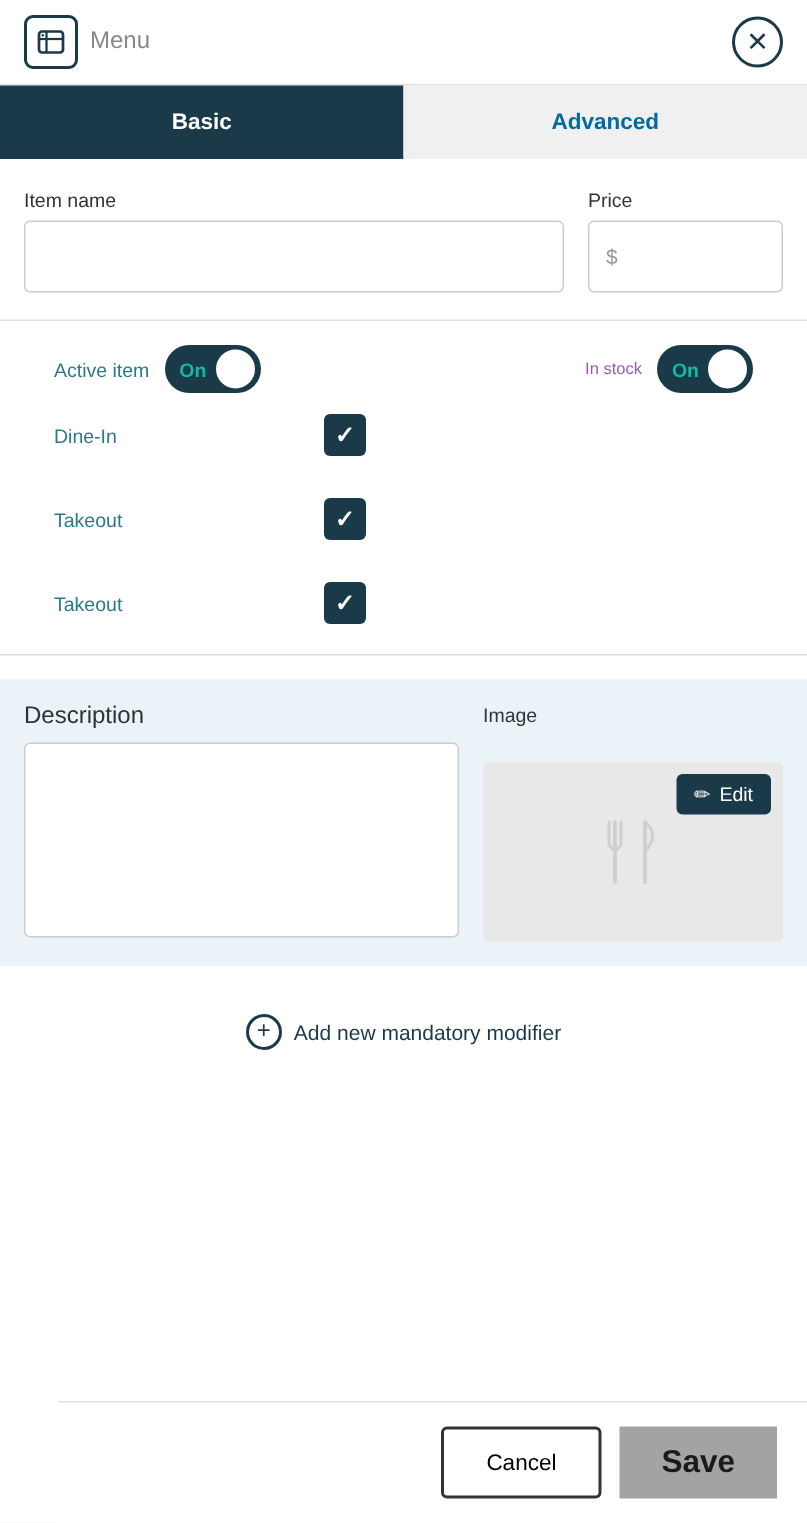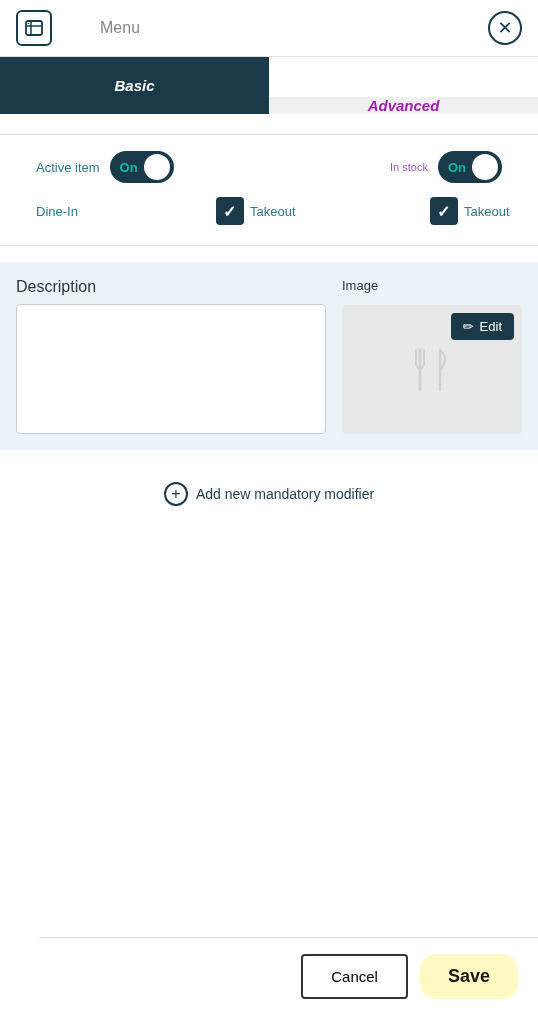--- a/index.html
+++ b/index.html
@@ -38,21 +38,20 @@
       border: 2px solid #1a3a4a;
       border-radius: 6px;
       display: flex;
       align-items: center;
       justify-content: center;
       color: #1a3a4a;
     }
     .menu-label {
       color: #888;
       font-size: 16px;
-      margin-left: 40px;
     }
     .close-btn {
       width: 34px;
       height: 34px;
       border: 2px solid #1a3a4a;
       border-radius: 50%;
       background: none;
       cursor: pointer;
       display: flex;
       align-items: center;
@@ -60,36 +59,34 @@
       color: #1a3a4a;
       font-size: 18px;
     }
     
     .tabs {
       display: flex;
       margin: 0;
     }
     .tab {
       flex: 1;
-      padding: 0;
+      padding: 16px;
       text-align: center;
       font-size: 15px;
       font-weight: 600;
       cursor: pointer;
       border: none;
-      font-style: italic;
     }
     .tab-basic {
       background: #1a3a4a;
       color: #fff;
     }
     .tab-advanced {
       background: #f0f0f0;
-      color: #a21caf;
-      margin-top: 40px;
+      color: #0369a1;
     }
     
     .main-content {
       flex: 1;
       padding: 20px 16px;
       display: flex;
       flex-direction: column;
       gap: 0;
     }
     
@@ -189,22 +186,22 @@
       padding: 0 20px;
     }
     .toggle-pair {
       display: flex;
       align-items: center;
       gap: 10px;
     }
     
     .checkbox-section {
       display: flex;
-      flex-direction: row;
-      gap: 6px;
+      flex-direction: column;
+      gap: 28px;
       margin-bottom: 20px;
       padding: 0 20px;
     }
     .checkbox-row {
       display: flex;
       align-items: center;
       justify-content: flex-start;
       gap: 0;
     }
     .checkbox-text {
@@ -253,24 +250,24 @@
       height: 130px;
       border: 1px solid #ccc;
       border-radius: 4px;
       padding: 8px;
       font-size: 13px;
       resize: none;
       background: #fff;
       outline: none;
     }
     .image-col {
-      width: 180px;
-      display: flex;
-      flex-direction: column;
-      gap: 12px;
+      width: 200px;
+      display: flex;
+      flex-direction: column;
+      gap: 24px;
     }
     .image-label {
       font-size: 13px;
       color: #333;
       font-weight: 500;
     }
     .image-box {
       flex: 1;
       background: #e8e8e8;
       border-radius: 4px;
@@ -338,23 +335,23 @@
       border: 2px solid #333;
       background: #fff;
       border-radius: 4px;
       font-size: 15px;
       font-weight: 500;
       cursor: pointer;
     }
     .save-btn {
       padding: 12px 28px;
       border: none;
-      background: #fef9c3;
-      border-radius: 16px;
-      font-size: 18px;
+      background: #a3a3a3;
+      border-radius: 0;
+      font-size: 21px;
       font-weight: 600;
       cursor: pointer;
       color: #1a1a1a;
     }
     .section-divider {
       height: 1px;
       background: #e0e0e0;
       margin: 0 -16px 16px;
     }
   </style>
@@ -380,20 +377,33 @@
     </button>
   </div>
 
   <div class="tabs">
     <button class="tab tab-basic">Basic</button>
     <button class="tab tab-advanced">Advanced</button>
   </div>
 
   <div class="main-content">
 
+    <div class="fields-row">
+      <div class="field-group field-group-name">
+        <label class="field-label">Item name</label>
+        <input class="text-input" type="text" style="">
+      </div>
+      <div class="field-group field-group-price">
+        <label class="field-label">Price</label>
+        <div class="price-input-wrapper">
+          <span class="price-symbol">$</span>
+          <input class="price-input" type="text" style="">
+        </div>
+      </div>
+    </div>
 
     <div class="section-divider"></div>
 
     <div class="toggles-section">
       <div class="toggle-pair">
         <span class="toggle-label">Active item</span>
         <div class="toggle-switch">
           <span class="toggle-on-text">On</span>
           <div class="toggle-circle"></div>
         </div>

